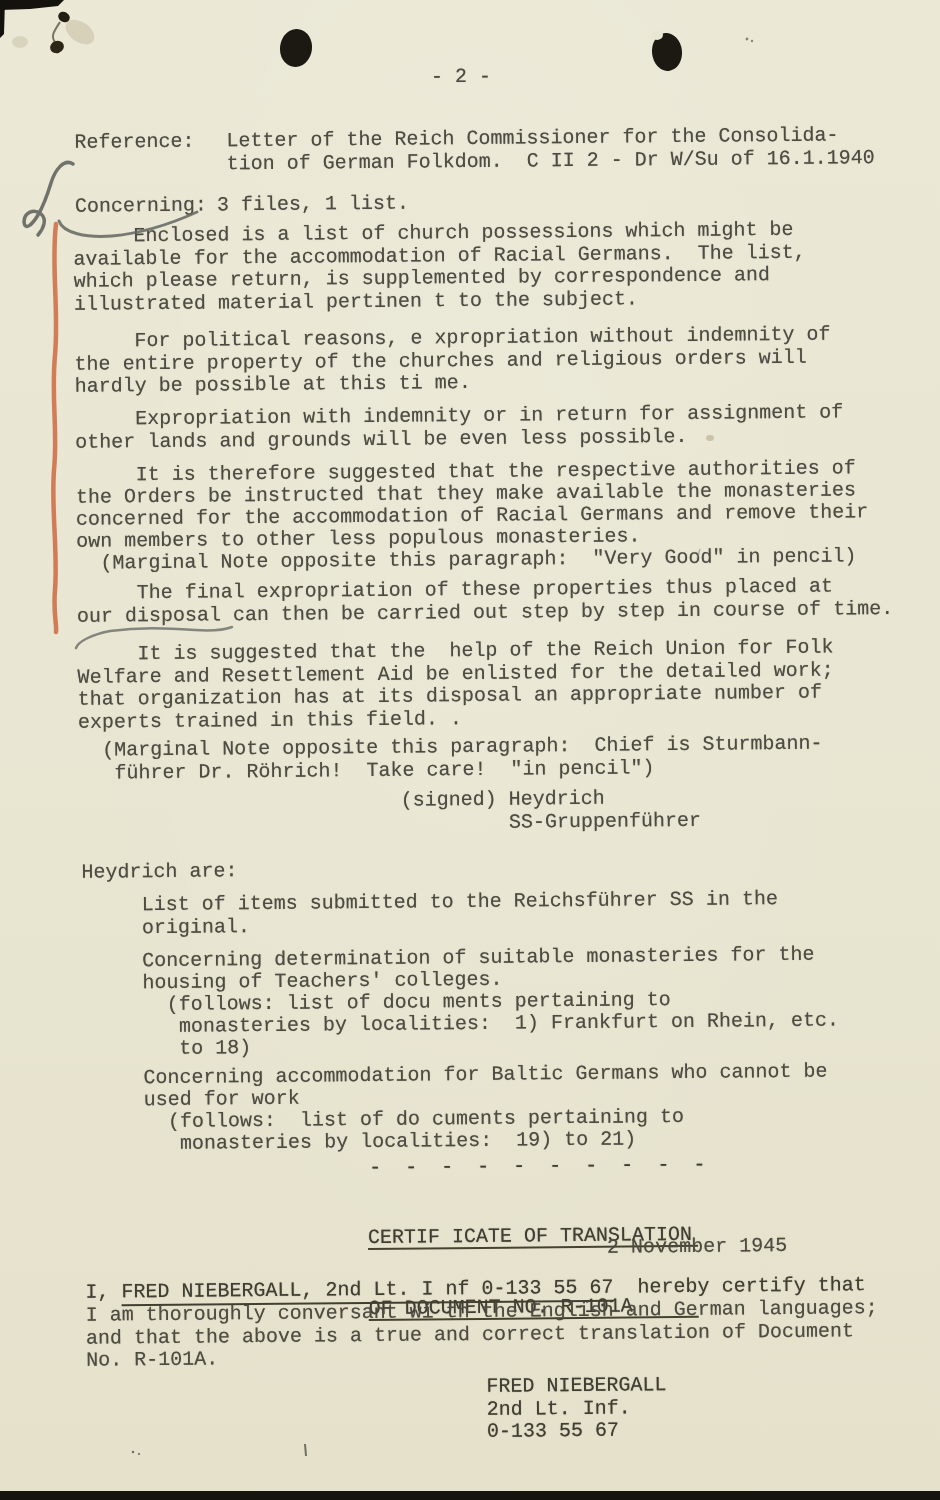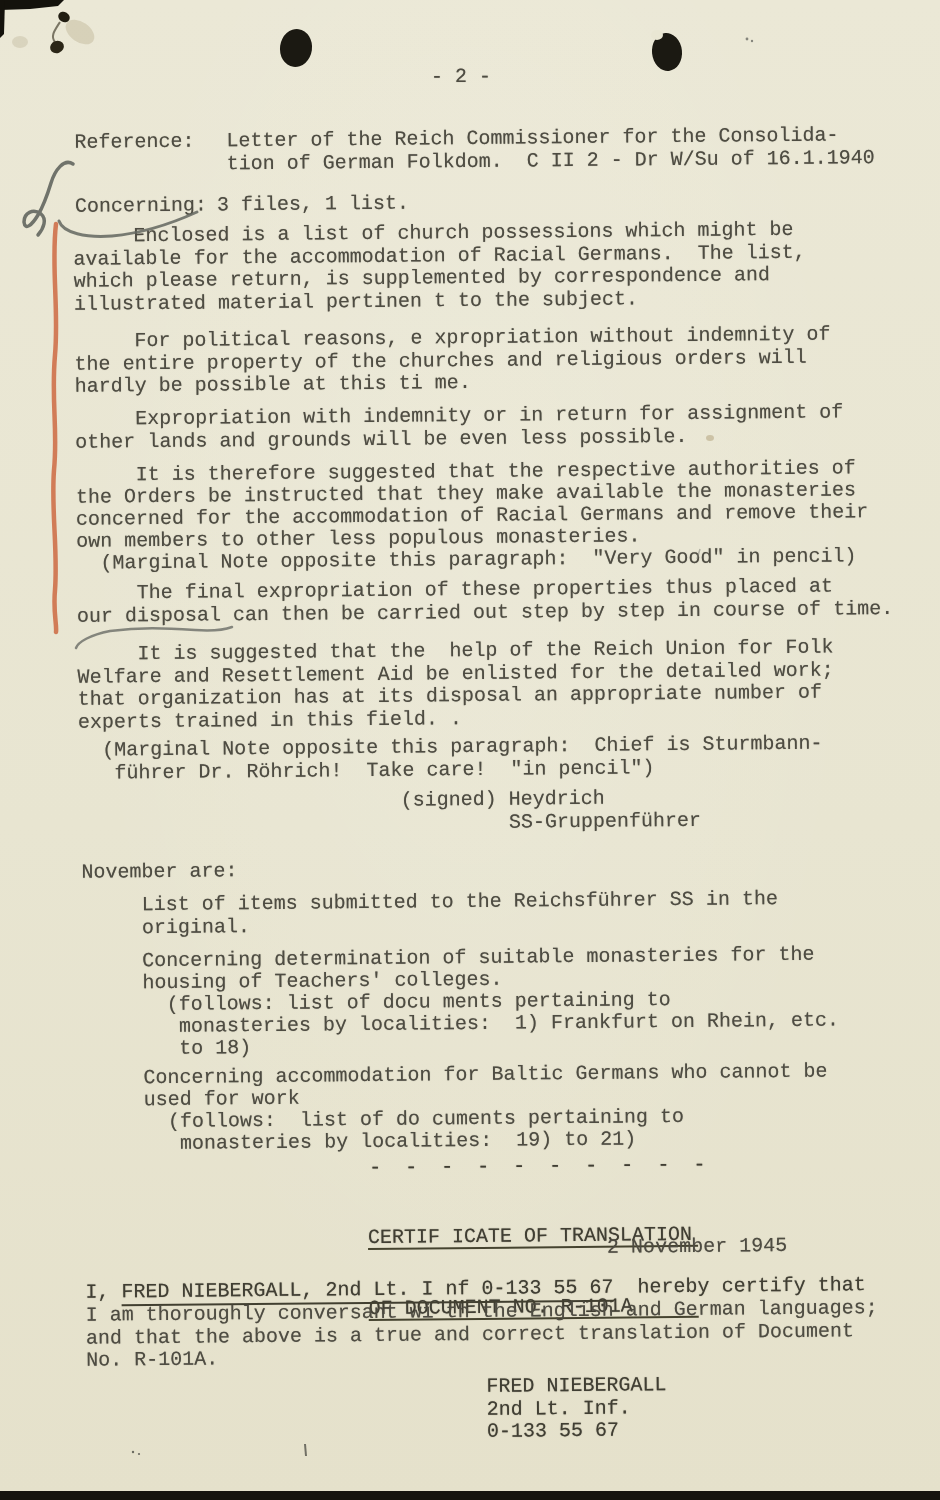--- a/index.html
+++ b/index.html
@@ -89,21 +89,21 @@
     <div class="t" id="p5">     It is suggested that the  help of the Reich Union for Folk
 Welfare and Resettlement Aid be enlisted for the detailed work;
 that organization has at its disposal an appropriate number of
 experts trained in this field. .</div>
     <div class="t" id="p6">  (Marginal Note opposite this paragraph:  Chief is Sturmbann-
    führer Dr. Röhrich!  Take care!  "in pencil")</div>
 
     <div class="t" id="signed">(signed) Heydrich
          SS-Gruppenführer</div>
 
-    <div class="t" id="appended">November are:</div>
+    <div class="t" id="appended">Heydrich are:</div>
     <div class="t" id="a0">List of items submitted to the Reichsführer SS in the
 original.</div>
     <div class="t" id="a1">Concerning determination of suitable monasteries for the
 housing of Teachers' colleges.
   (follows: list of docu ments pertaining to
    monasteries by localities:  1) Frankfurt on Rhein, etc.
    to 18)</div>
     <div class="t" id="a2">Concerning accommodation for Baltic Germans who cannot be
 used for work
   (follows:  list of do cuments pertaining to

